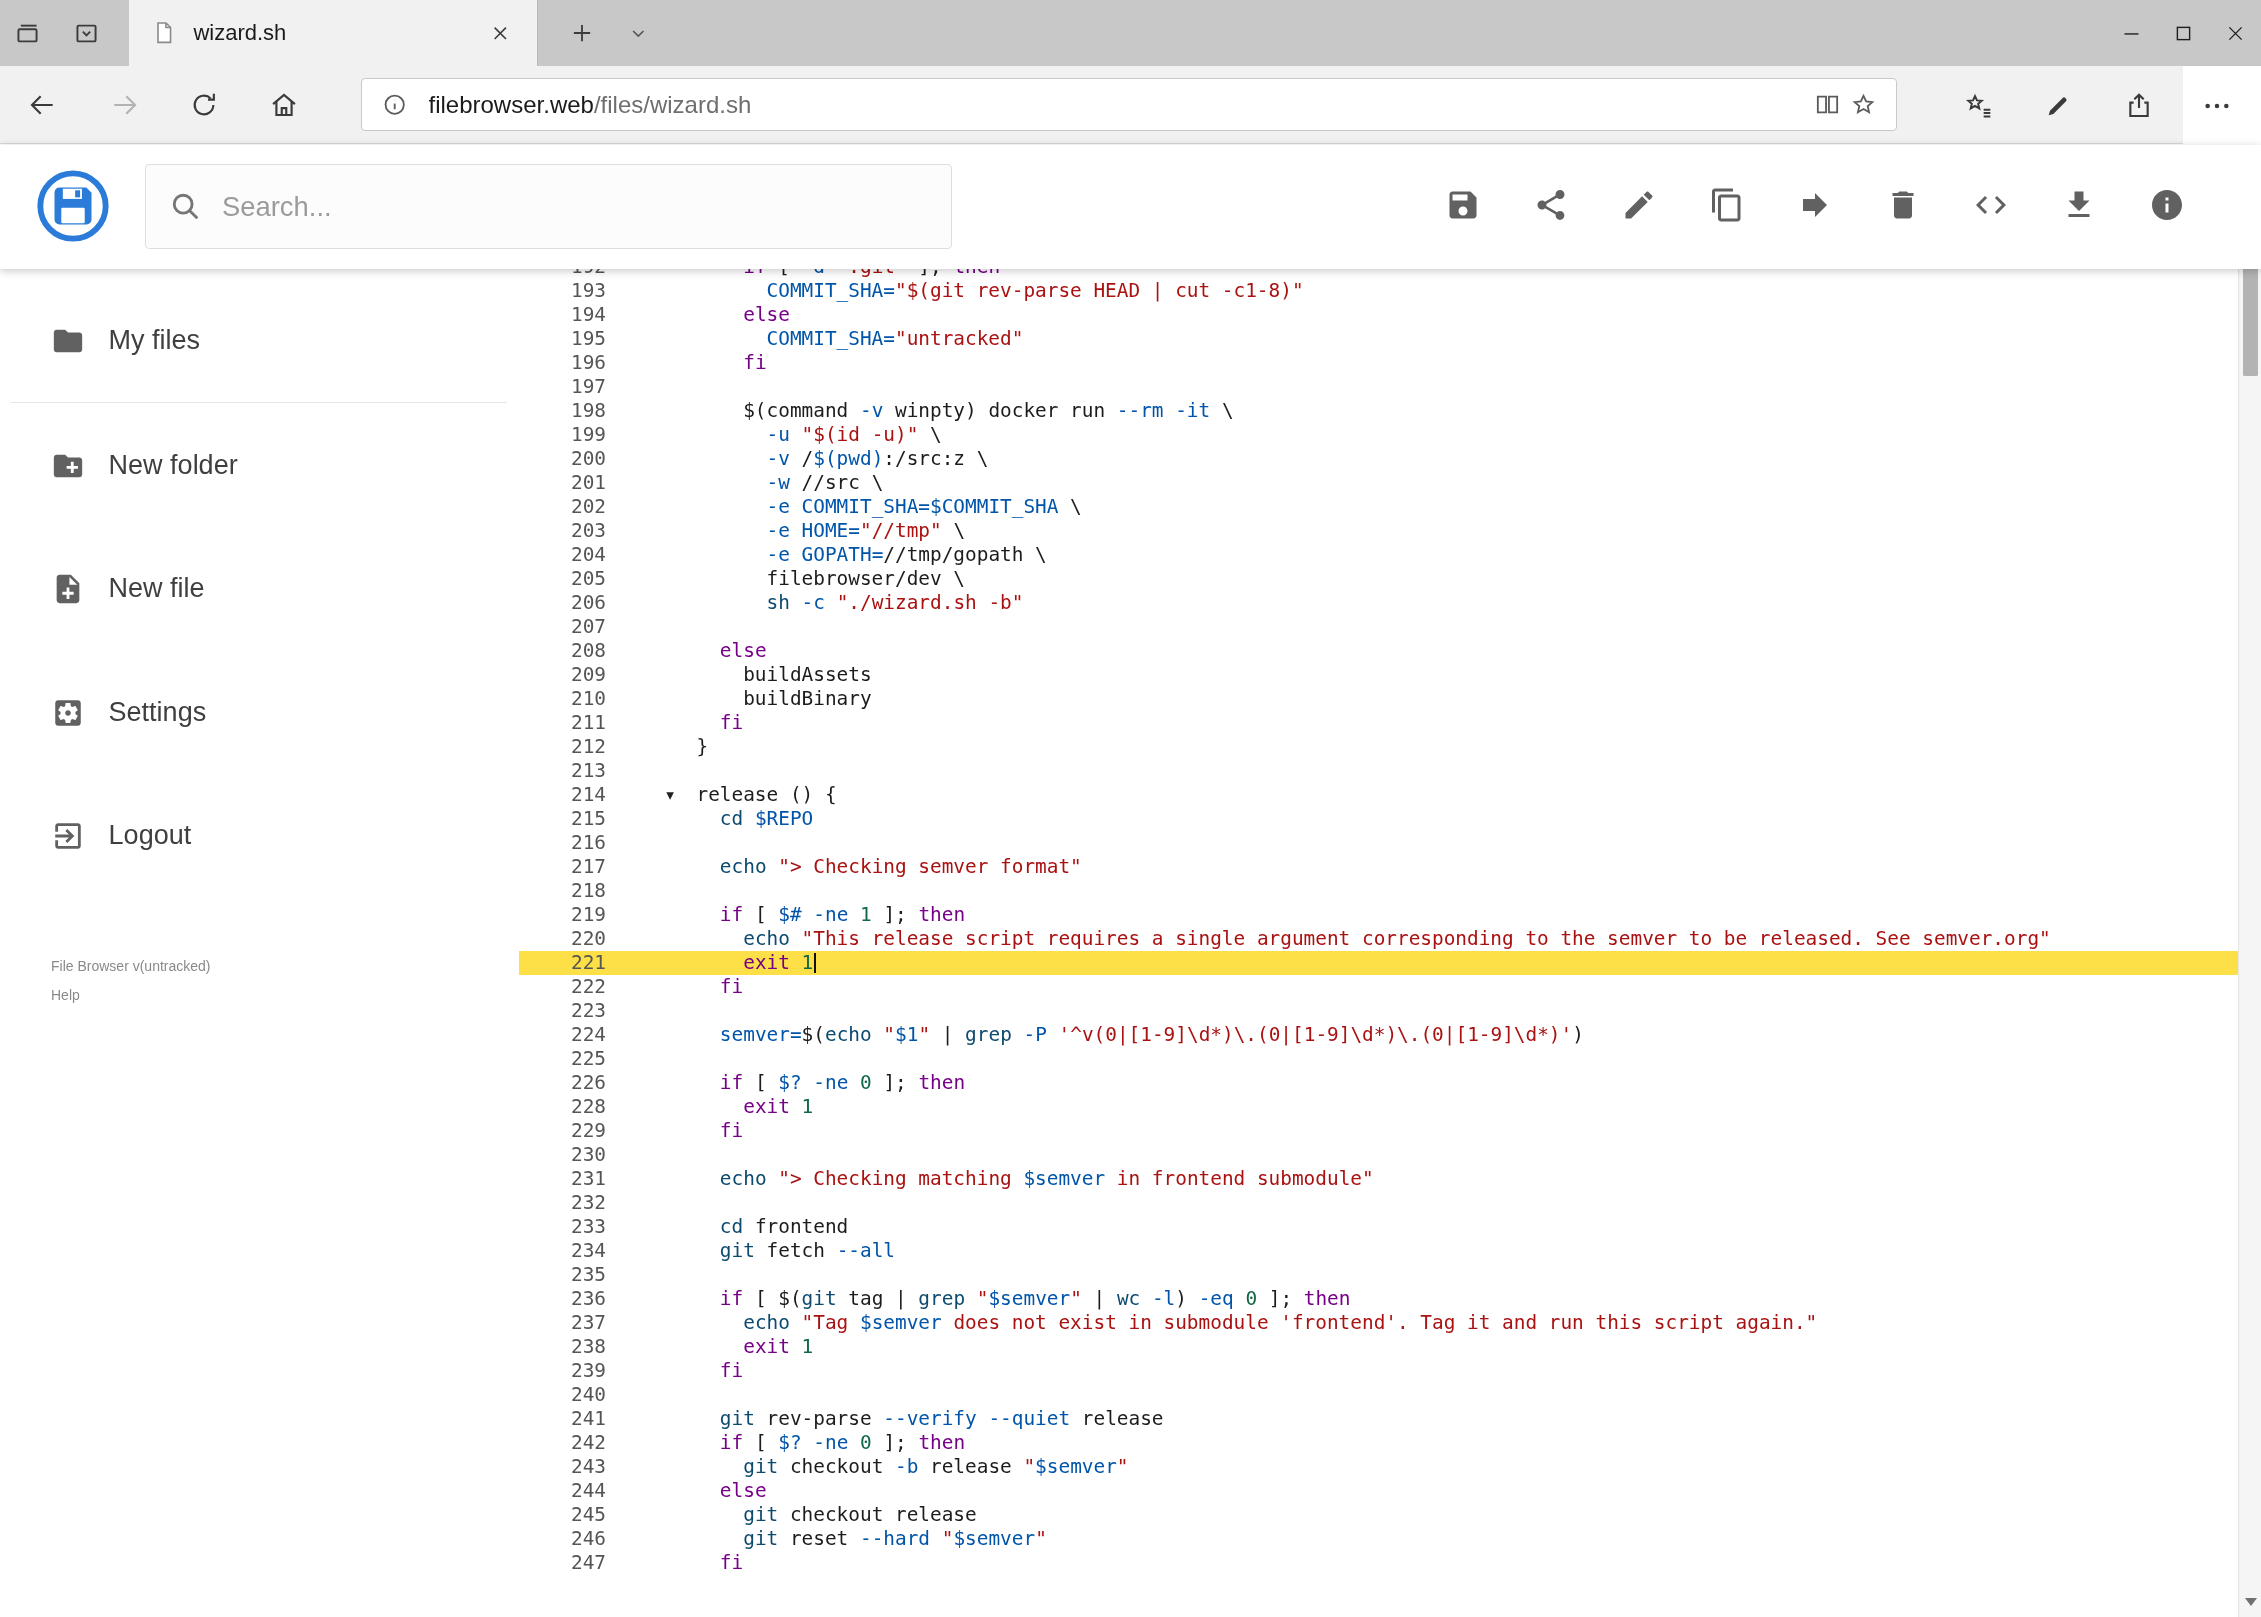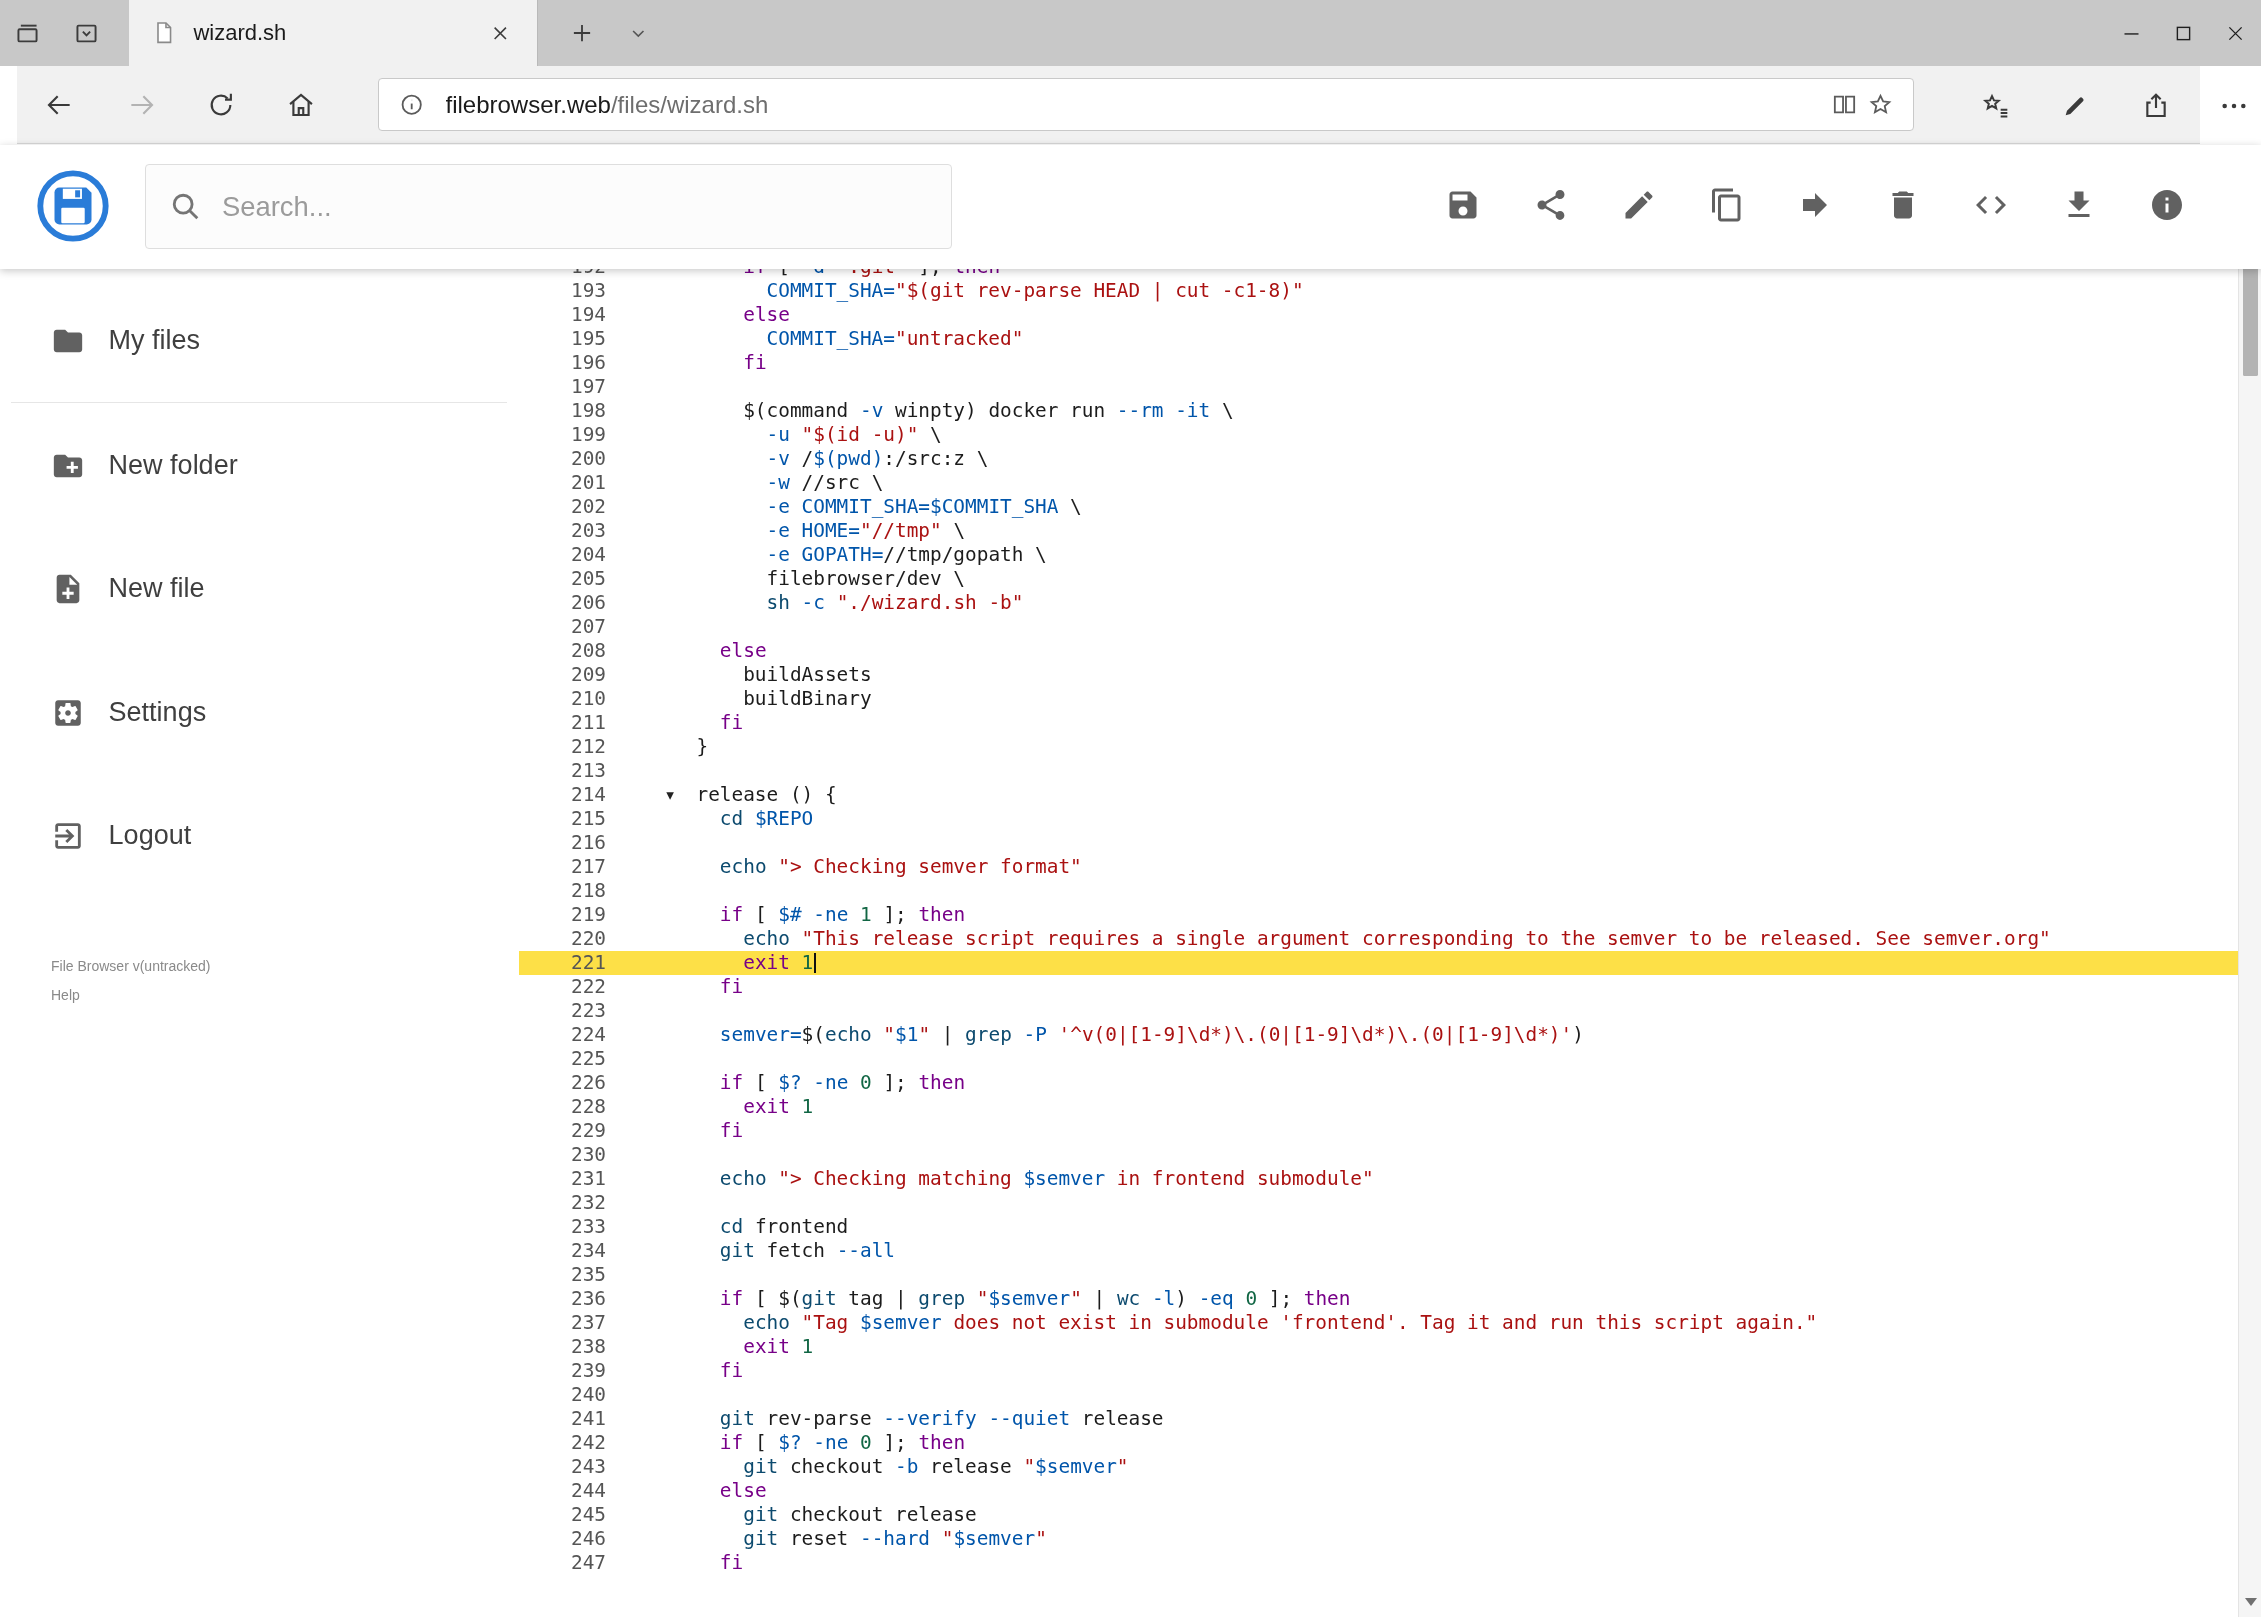--- a/index.html
+++ b/index.html
@@ -13,21 +13,21 @@
   .tab{position:absolute;left:129px;top:0;width:409px;height:66px;background:#f1f1f1;
     display:flex;align-items:center;padding:16px 21px;border-right:0.8px solid #b9b9b9}
   .tab-title{font-size:22px;color:#1b1b1b;margin-left:16px;flex:1;white-space:nowrap;overflow:hidden}
   .tab-close{width:32px;height:32px;display:flex;align-items:center;justify-content:center}
   .newtab{position:absolute;left:564px;top:15.3px;width:36px;height:36px;display:flex;align-items:center;justify-content:center}
   .tab-chevron{position:absolute;left:620px;top:15.3px;width:36px;height:36px;display:flex;align-items:center;justify-content:center}
   .winctl{position:absolute;right:0;top:0;height:66px;display:flex}
   .winctl span{width:52px;height:66px;display:flex;align-items:center;justify-content:center}
 
   
-  .navbar{position:absolute;left:17px;top:66px;width:2183px;height:78px;background:#f1f1f1;border-bottom:0.8px solid #d8d8d8}
+  .navbar{position:absolute;left:0;top:66px;width:2183px;height:78px;background:#f1f1f1;border-bottom:0.8px solid #d8d8d8}
   .nav-btn{position:absolute;top:21px;width:36px;height:36px;display:flex;align-items:center;justify-content:center}
   .addr{position:absolute;left:361px;top:12px;width:1536px;height:53px;background:#fff;
     border:0.8px solid #c9c9c9;border-radius:4px;display:flex;align-items:center;padding:0 14.5px}
   .addr .url{flex:1;font-size:24px;margin-left:16px;white-space:nowrap;overflow:hidden}
   .url .dom{color:#1b1b1b}
   .url .pth{color:#6e6e6e}
   .addr-ico{width:36px;height:36px;display:flex;align-items:center;justify-content:center;flex:none}
   .chrome-ico{position:absolute;top:21px;width:37px;height:37px;display:flex;align-items:center;justify-content:center}
 
   

